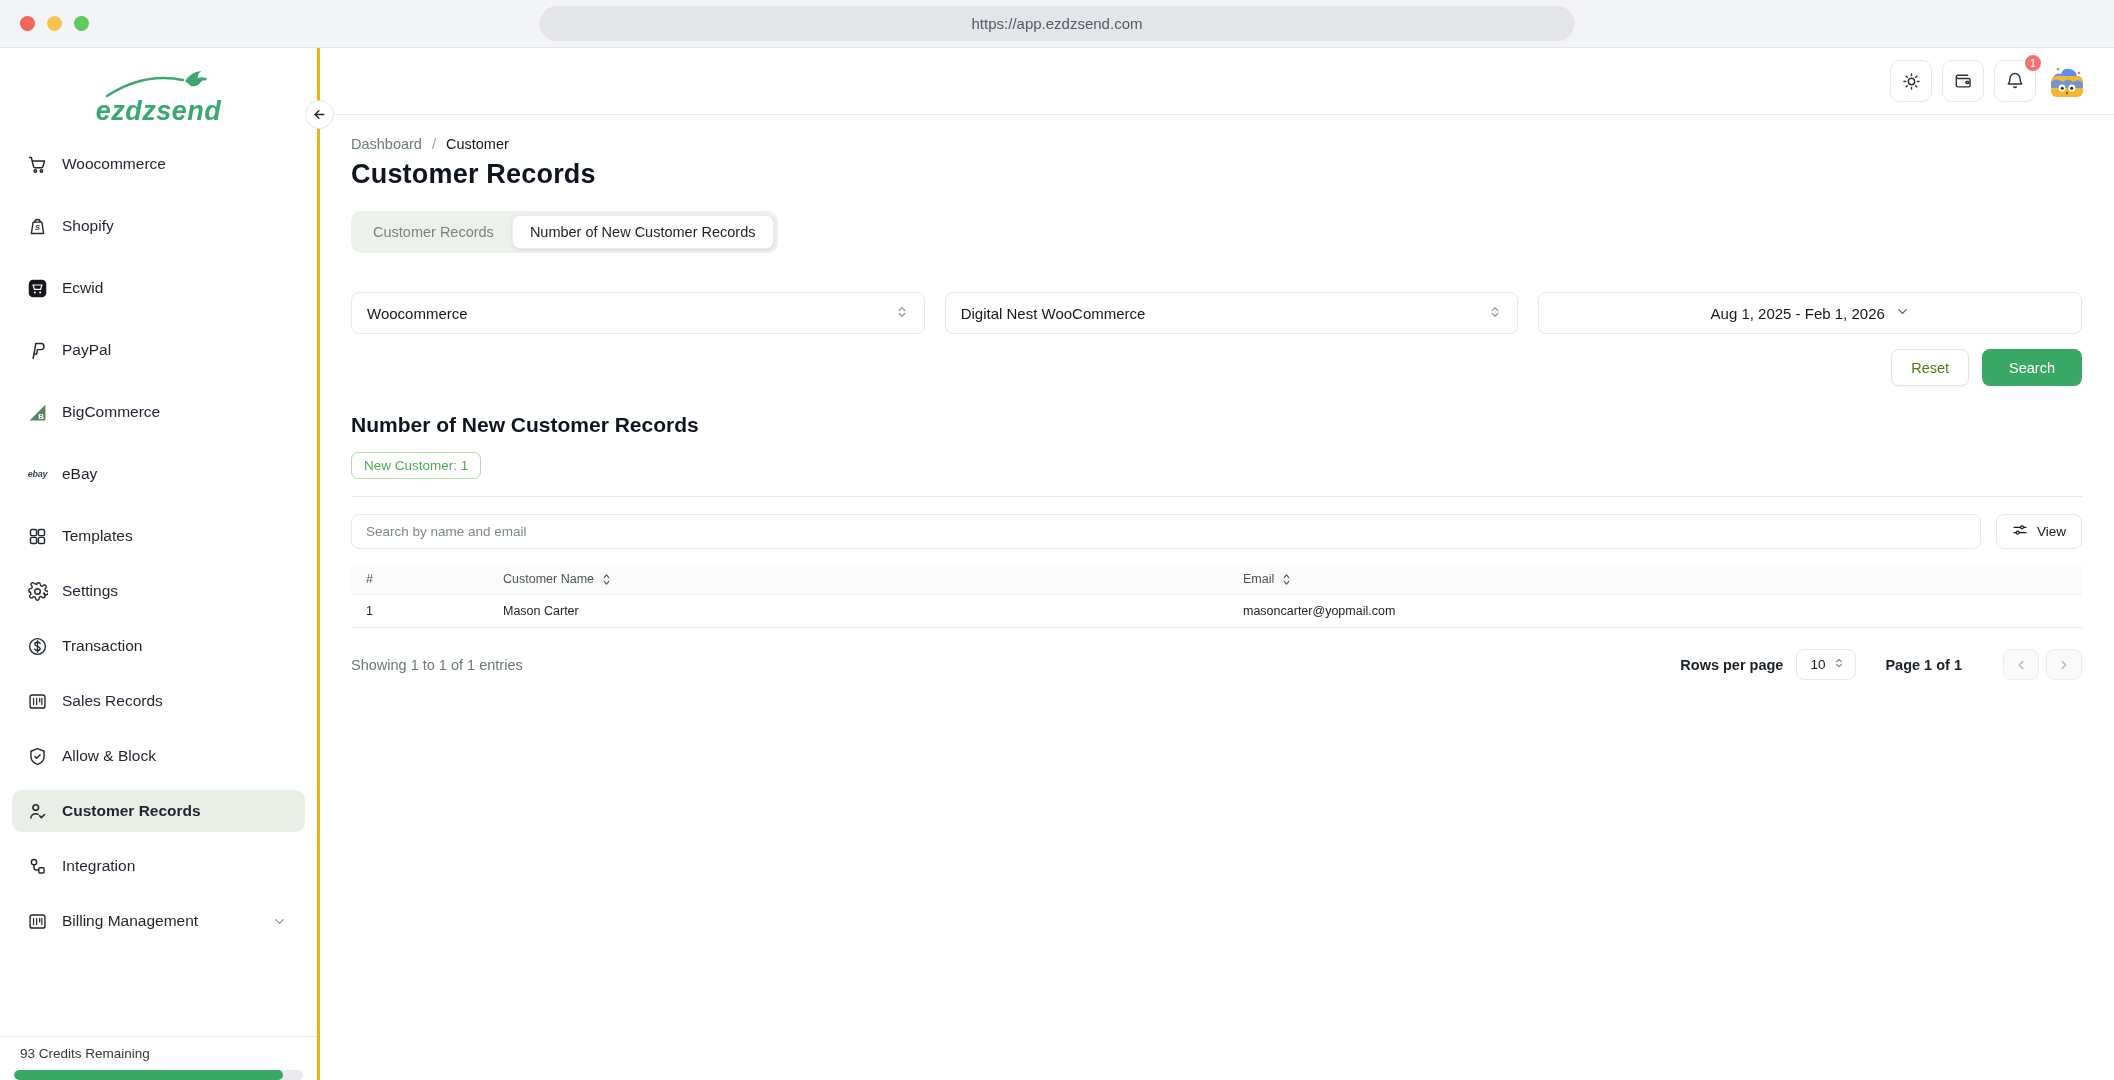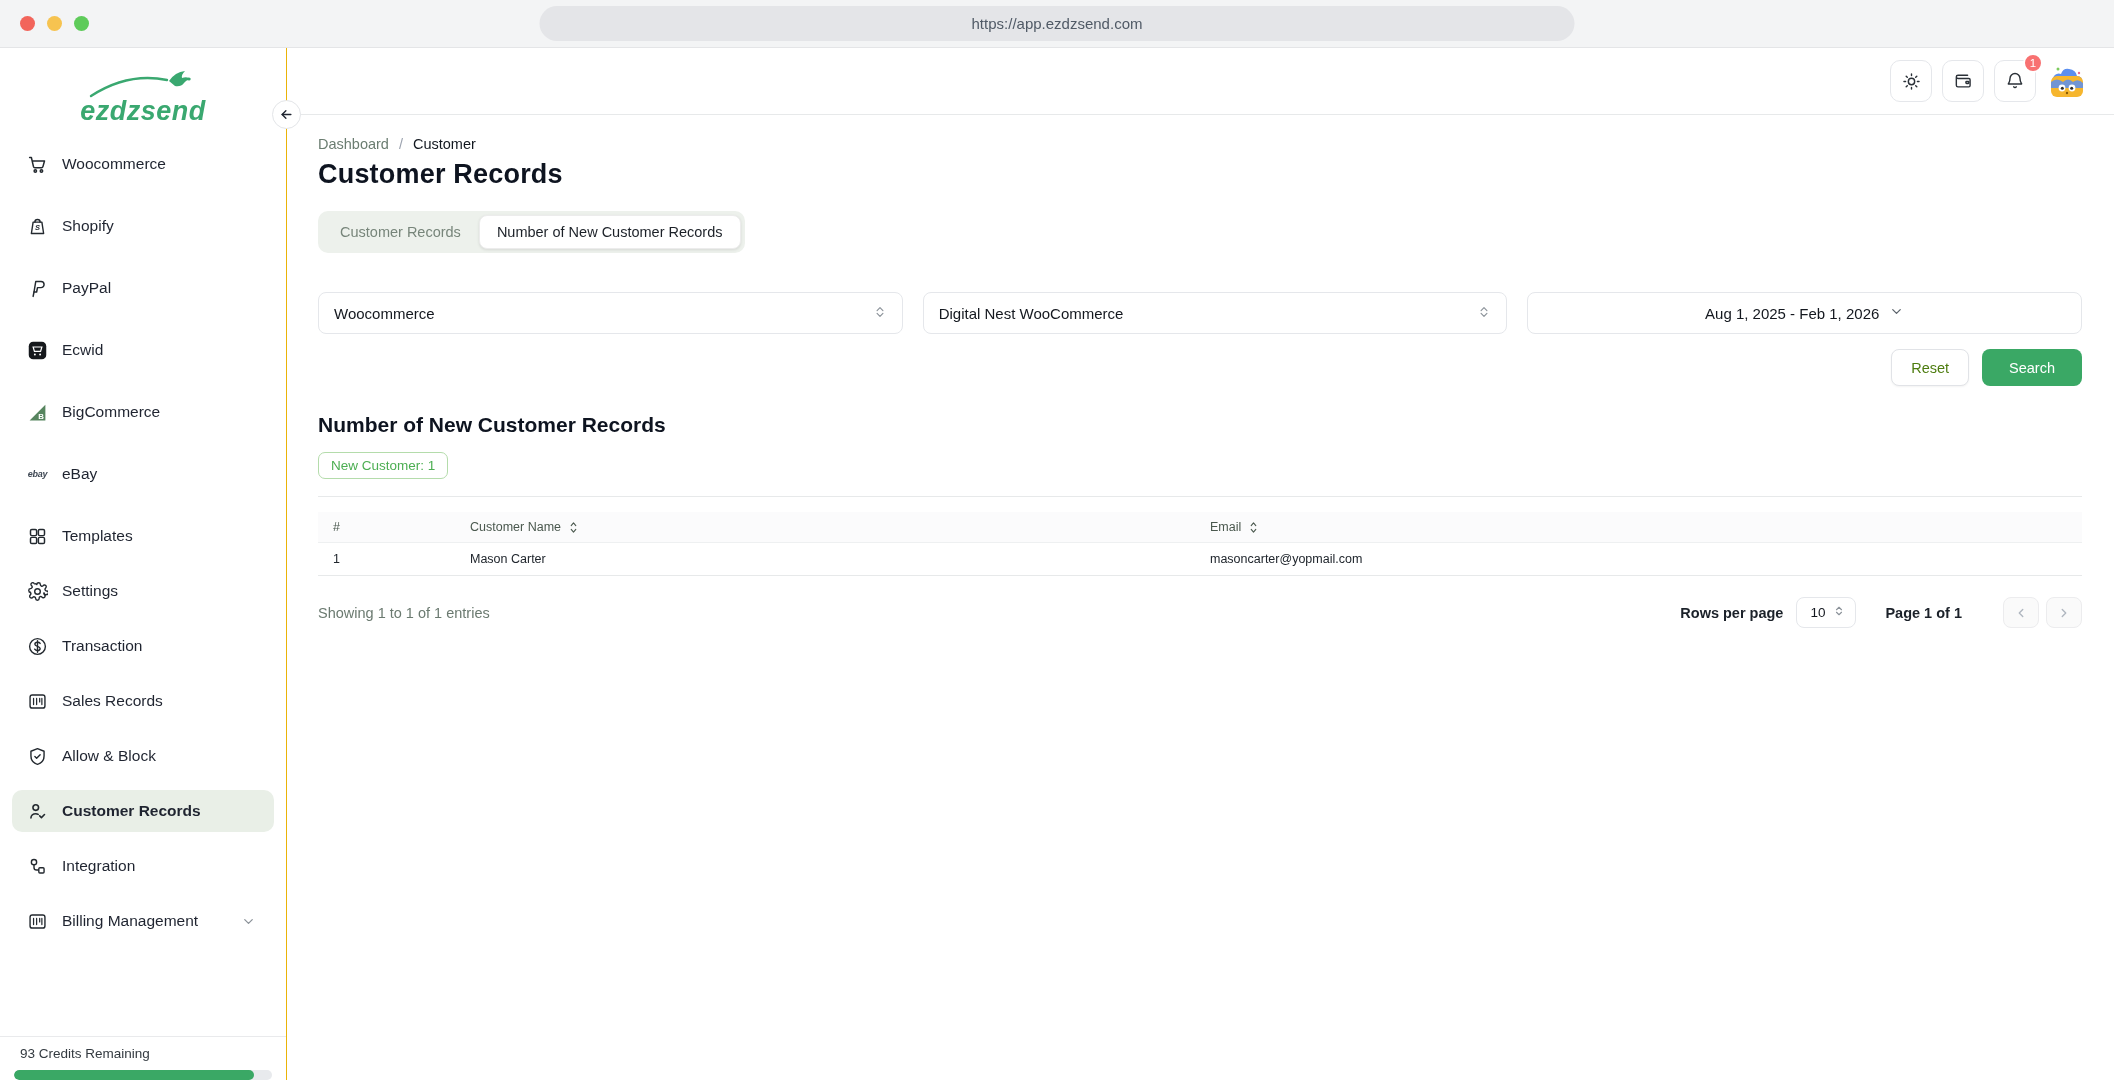--- a/index.html
+++ b/index.html
@@ -9,21 +9,21 @@
 
   
   .chrome { height:48px; background:#f3f4f5; border-bottom:1px solid #e4e5e7; display:flex; align-items:center; position:relative; }
   .traffic { display:flex; gap:12px; margin-left:20px; }
   .dot { width:15px; height:15px; border-radius:50%; }
   .dot.red { background:#f2655b; } .dot.yellow { background:#f6c350; } .dot.green { background:#5ecb5a; }
   .url-pill { position:absolute; left:50%; transform:translateX(-50%); width:1035px; height:35px; background:#e4e5e8; border-radius:18px; display:flex; align-items:center; justify-content:center; font-size:15px; color:#505a66; }
 
   
   .app { display:flex; height:1032px; }
-  .sidebar { width:287px; border-right:1px solid #eab308; position:relative; flex-shrink:0; background:#fff; }
+  .sidebar { width:320px; border-right:3px solid #eab308; position:relative; flex-shrink:0; background:#fff; }
   .main { flex:1; position:relative; }
 
   
   .logo-wrap { padding-top:18px; display:flex; flex-direction:column; align-items:center; }
   .logo-text { font-size:27px; font-weight:bold; font-style:italic; color:#3aa870; letter-spacing:.5px; margin-top:-4px; }
   .nav { padding:16px 12px 0; }
   .nav-item { display:flex; align-items:center; gap:14px; height:42px; padding:0 15px; border-radius:10px; font-size:15.5px; color:#1f2430; margin-bottom:13px; cursor:pointer; }
   .nav-item.grp { margin-bottom:20px; }
   .nav-item.active { background:#e9efe7; font-weight:bold; }
   .nav-ic { width:21px; height:21px; display:flex; align-items:center; justify-content:center; flex-shrink:0; color:#23292f; }
@@ -134,38 +134,38 @@
                 <path d="M7 7l-2 13h14L17 7z"></path>
                 <path d="M9 7a3 3 0 0 1 6 0"></path>
                 <text x="12" y="16.5" font-size="8.5" font-style="italic" font-weight="bold" fill="currentColor" stroke="none" text-anchor="middle">S</text>
               </svg>
           </span>
           <span>Shopify</span>
         </div>
 
         <div class="nav-item grp">
           <span class="nav-ic">
-            <svg width="21" height="21" viewBox="0 0 24 24" fill="none" stroke="currentColor" stroke-width="1.7" stroke-linecap="round" stroke-linejoin="round">
-                <path d="M7 21l1-5"></path>
-                <path d="M8 16L10 4h6a3.5 3.5 0 0 1 0 7h-4l-1 5z"></path>
-              </svg>
-          </span>
-          <span>PayPal</span>
-        </div>
-
-        <div class="nav-item grp">
-          <span class="nav-ic">
             <svg width="21" height="21" viewBox="0 0 24 24">
                 <rect x="2" y="2" width="20" height="20" rx="5" fill="#15181c"></rect>
                 <path d="M7 8h10l-1.5 5h-7z" fill="none" stroke="#fff" stroke-width="1.4"></path>
                 <circle cx="9" cy="16.5" r="1.1" fill="#fff"></circle>
                 <circle cx="15" cy="16.5" r="1.1" fill="#fff"></circle>
               </svg>
           </span>
           <span>Ecwid</span>
+        </div>
+
+        <div class="nav-item grp">
+          <span class="nav-ic">
+            <svg width="21" height="21" viewBox="0 0 24 24" fill="none" stroke="currentColor" stroke-width="1.7" stroke-linecap="round" stroke-linejoin="round">
+                <path d="M7 21l1-5"></path>
+                <path d="M8 16L10 4h6a3.5 3.5 0 0 1 0 7h-4l-1 5z"></path>
+              </svg>
+          </span>
+          <span>PayPal</span>
         </div>
 
         <div class="nav-item grp">
           <span class="nav-ic">
             <svg width="21" height="21" viewBox="0 0 24 24">
                 <polygon points="3,21 21,21 21,3" fill="#57855f"></polygon>
                 <text x="16" y="19" font-size="9" font-weight="bold" fill="#fff" text-anchor="middle">B</text>
               </svg>
           </span>
           <span>BigCommerce</span>
@@ -370,20 +370,34 @@
 
         <div class="filter-actions">
           <button class="btn btn-reset">Reset</button>
           <button class="btn btn-search">Search</button>
         </div>
 
         <h2 class="section-title">Number of New Customer Records</h2>
         <div class="badge">New Customer: 1</div>
         <div class="divider"></div>
 
+        <div class="toolbar">
+          <input class="search-input" type="text" placeholder="Search by name and email" style="">
+          <button class="btn-view">
+            <span>
+              <svg width="16" height="16" viewBox="0 0 24 24" fill="none" stroke="#14181f" stroke-width="1.8" stroke-linecap="round">
+                  <path d="M3 8h10M17.5 8H21"></path>
+                  <circle cx="15" cy="8" r="2.2"></circle>
+                  <path d="M3 16h3.5M11 16H21"></path>
+                  <circle cx="8.5" cy="16" r="2.2"></circle>
+                </svg>
+            </span>
+            <span>View</span>
+          </button>
+        </div>
 
         <table class="records">
           <colgroup>
               <col style="width:137px">
               <col style="width:740px">
               <col>
             </colgroup>
           <thead>
             <tr>
               <th>

